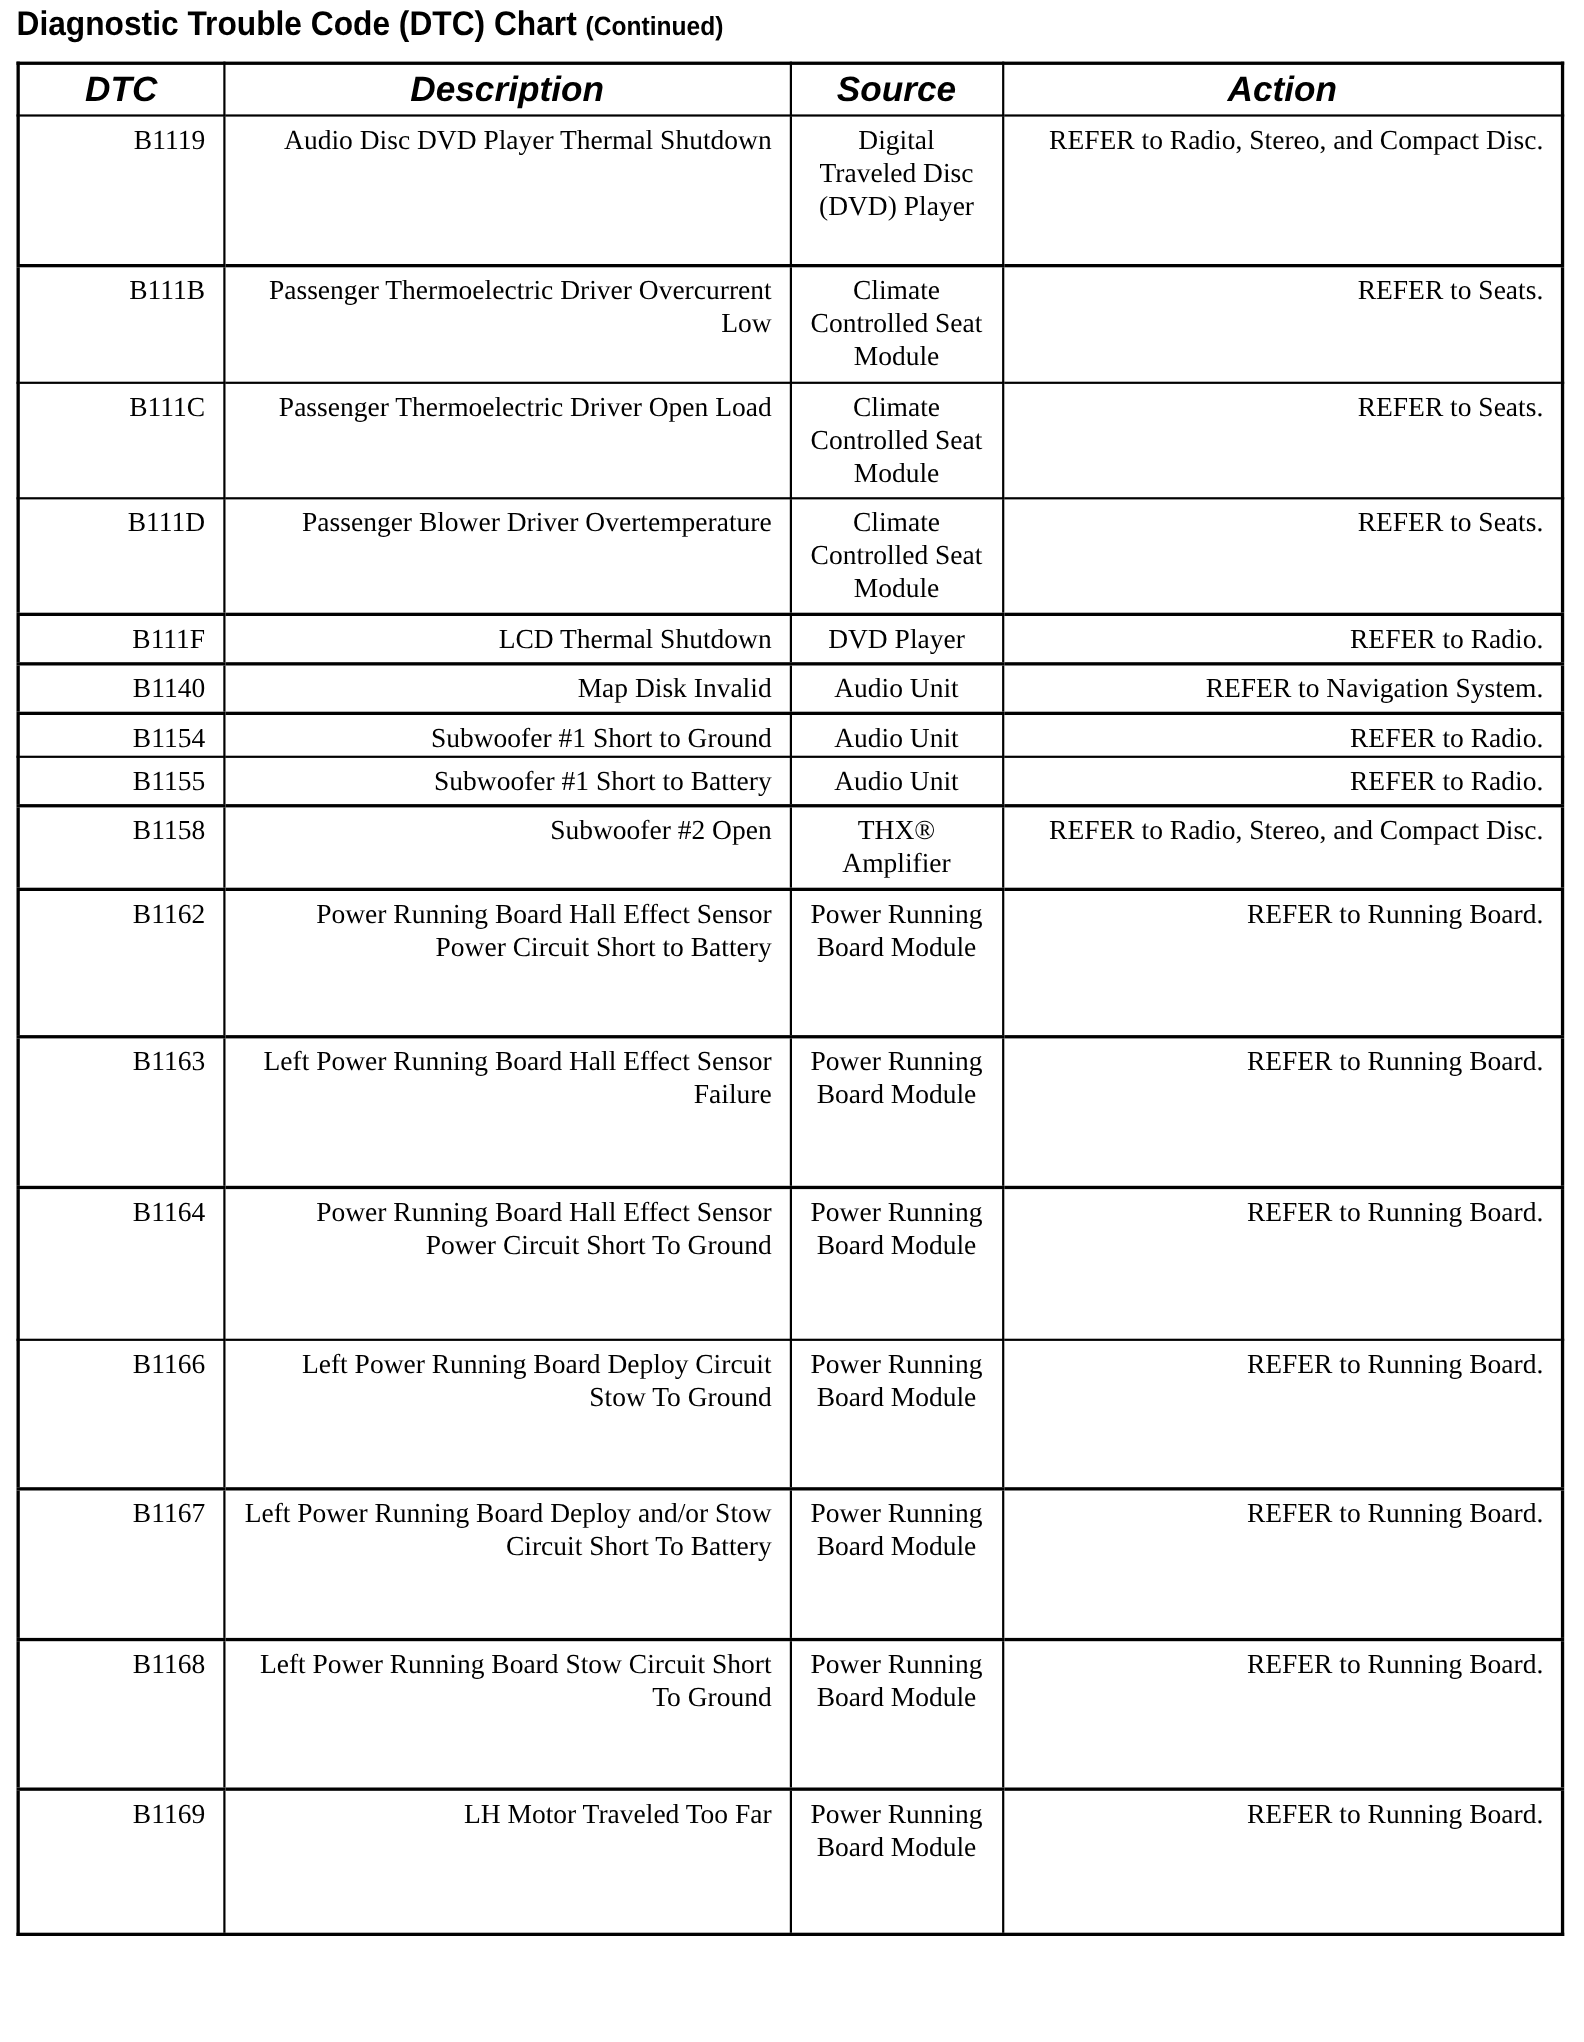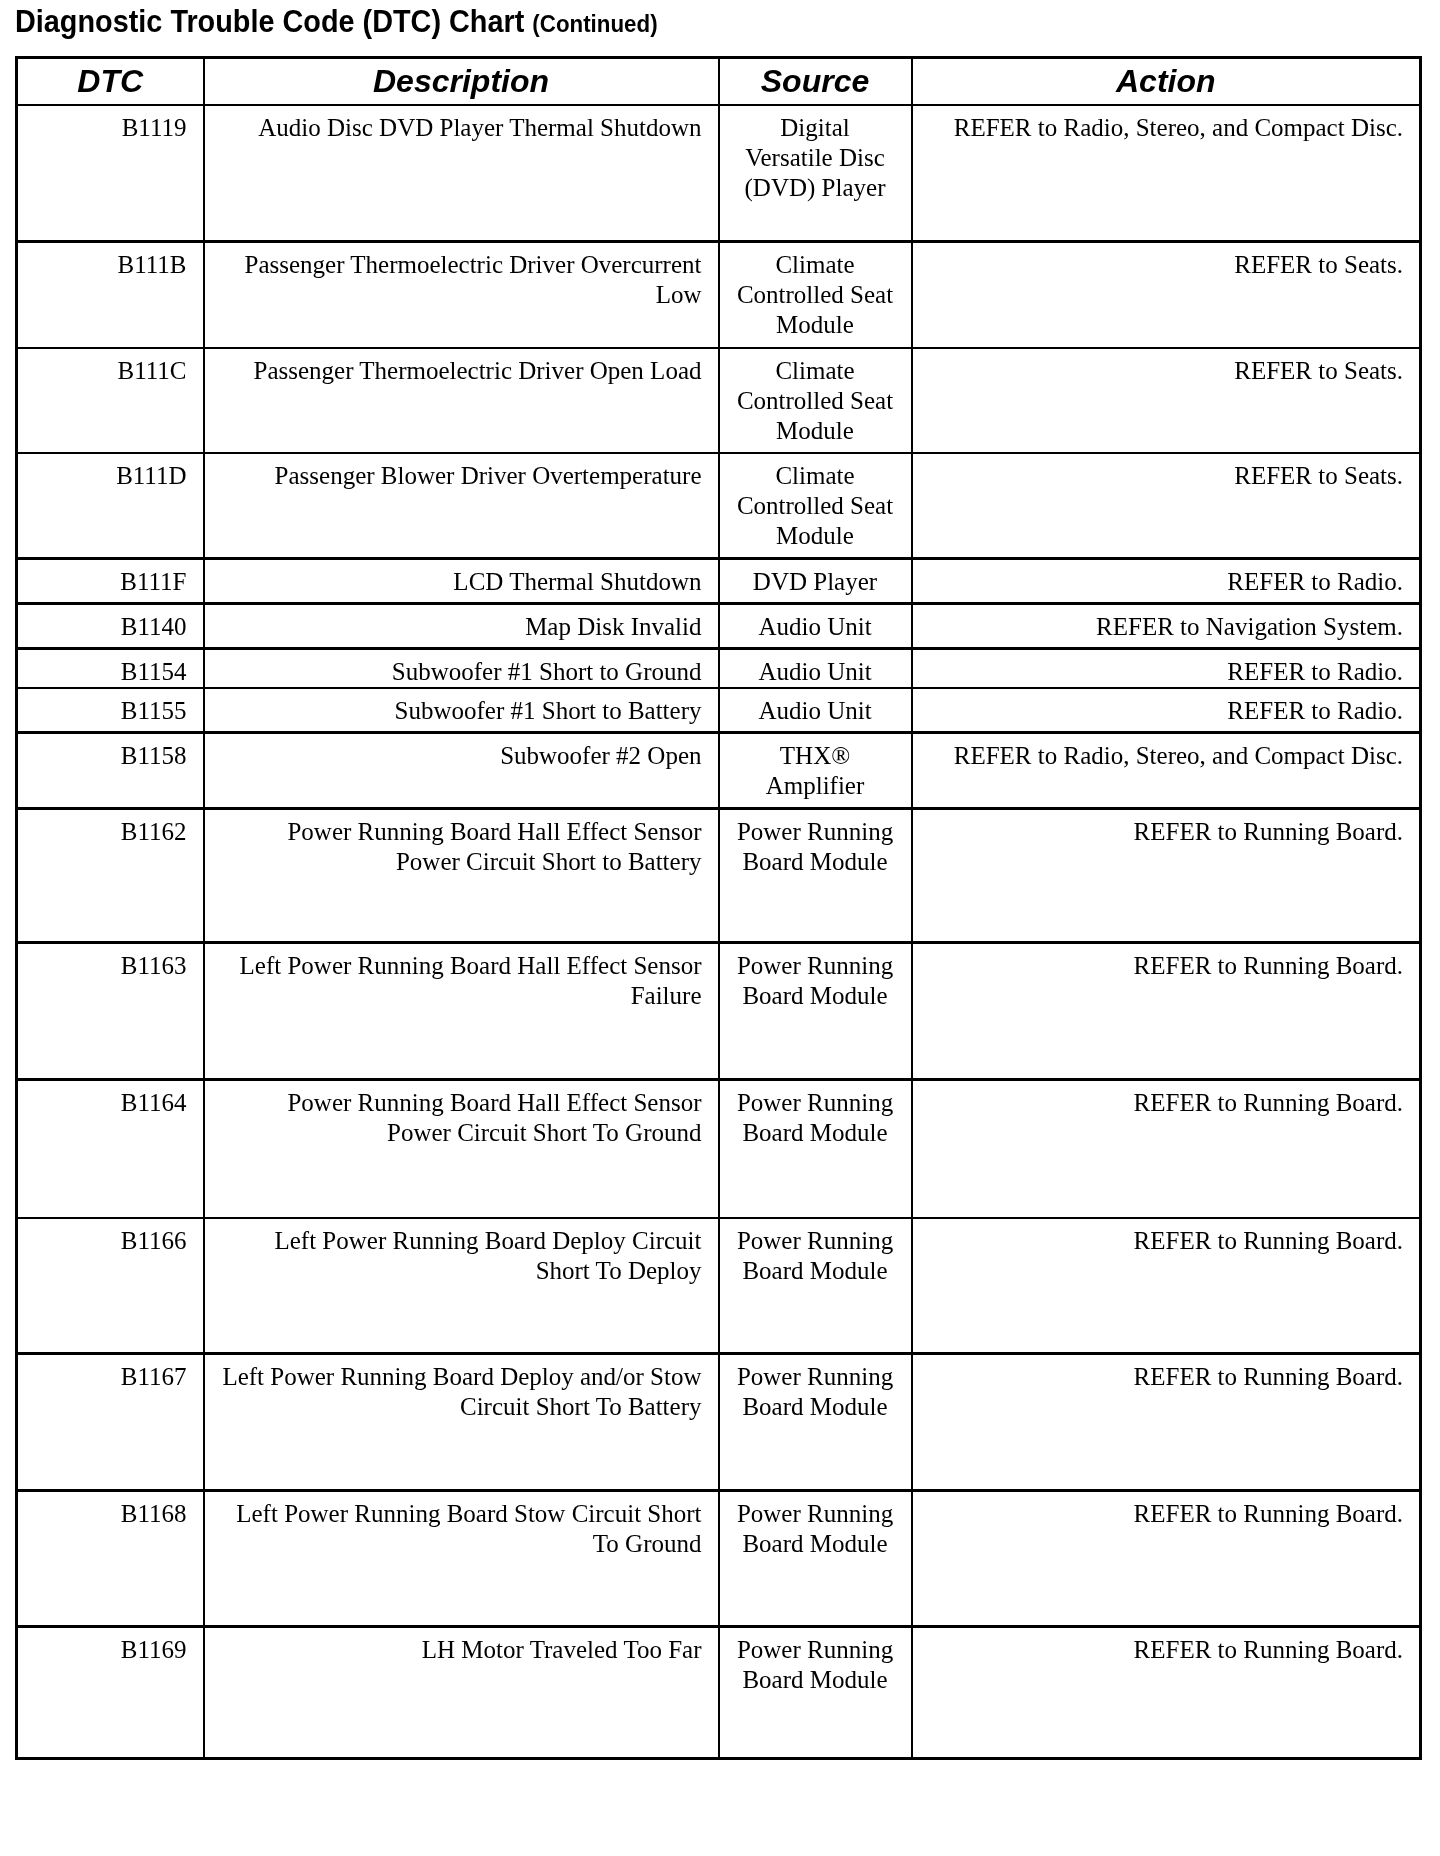--- a/index.html
+++ b/index.html
@@ -57,21 +57,21 @@
       <th>DTC</th>
       <th>Description</th>
       <th>Source</th>
       <th>Action</th>
     </tr>
   </thead>
   <tbody id="dtc-body">
     <tr style="height: 136px;">
         <td class="code">B1119</td>
         <td class="desc">Audio Disc DVD Player Thermal Shutdown</td>
-        <td class="source">Digital Versatile Disc (DVD) Player</td>
+        <td class="source">Digital Traveled Disc (DVD) Player</td>
         <td class="action">REFER to Radio, Stereo, and Compact Disc.</td>
       </tr>
     <tr class="thick" style="height: 107px;">
         <td class="code">B111B</td>
         <td class="desc">Passenger Thermoelectric Driver Overcurrent Low</td>
         <td class="source">Climate Controlled Seat Module</td>
         <td class="action">REFER to Seats.</td>
       </tr>
     <tr style="height: 105px;">
         <td class="code">B111C</td>
@@ -128,21 +128,21 @@
         <td class="action">REFER to Running Board.</td>
       </tr>
     <tr class="thick" style="height: 138px;">
         <td class="code">B1164</td>
         <td class="desc">Power Running Board Hall Effect Sensor Power Circuit Short To Ground</td>
         <td class="source">Power Running Board Module</td>
         <td class="action">REFER to Running Board.</td>
       </tr>
     <tr style="height: 136px;">
         <td class="code">B1166</td>
-        <td class="desc">Left Power Running Board Deploy Circuit Short To Deploy</td>
+        <td class="desc">Left Power Running Board Deploy Circuit Stow To Ground</td>
         <td class="source">Power Running Board Module</td>
         <td class="action">REFER to Running Board.</td>
       </tr>
     <tr class="thick" style="height: 137px;">
         <td class="code">B1167</td>
         <td class="desc">Left Power Running Board Deploy and/or Stow Circuit Short To Battery</td>
         <td class="source">Power Running Board Module</td>
         <td class="action">REFER to Running Board.</td>
       </tr>
     <tr class="thick" style="height: 136px;">

